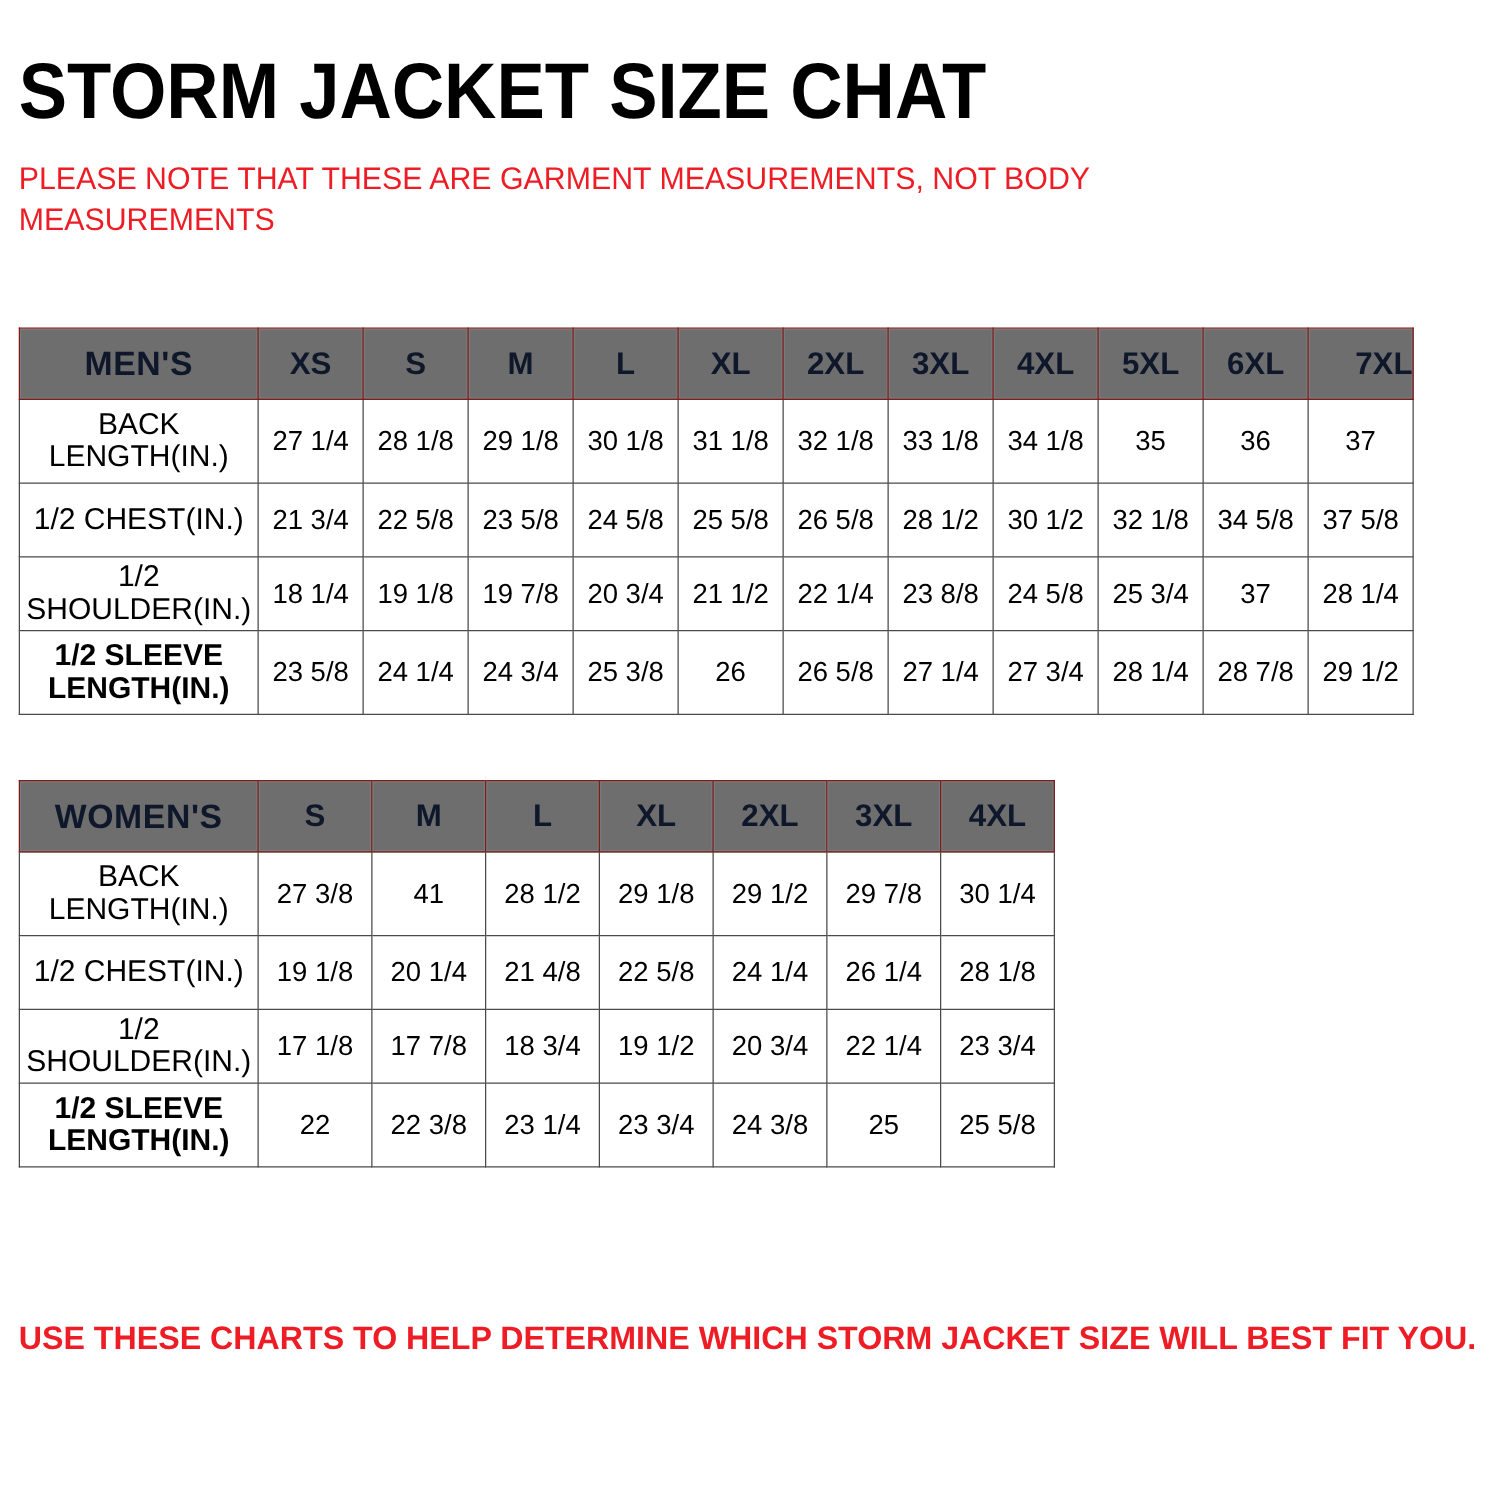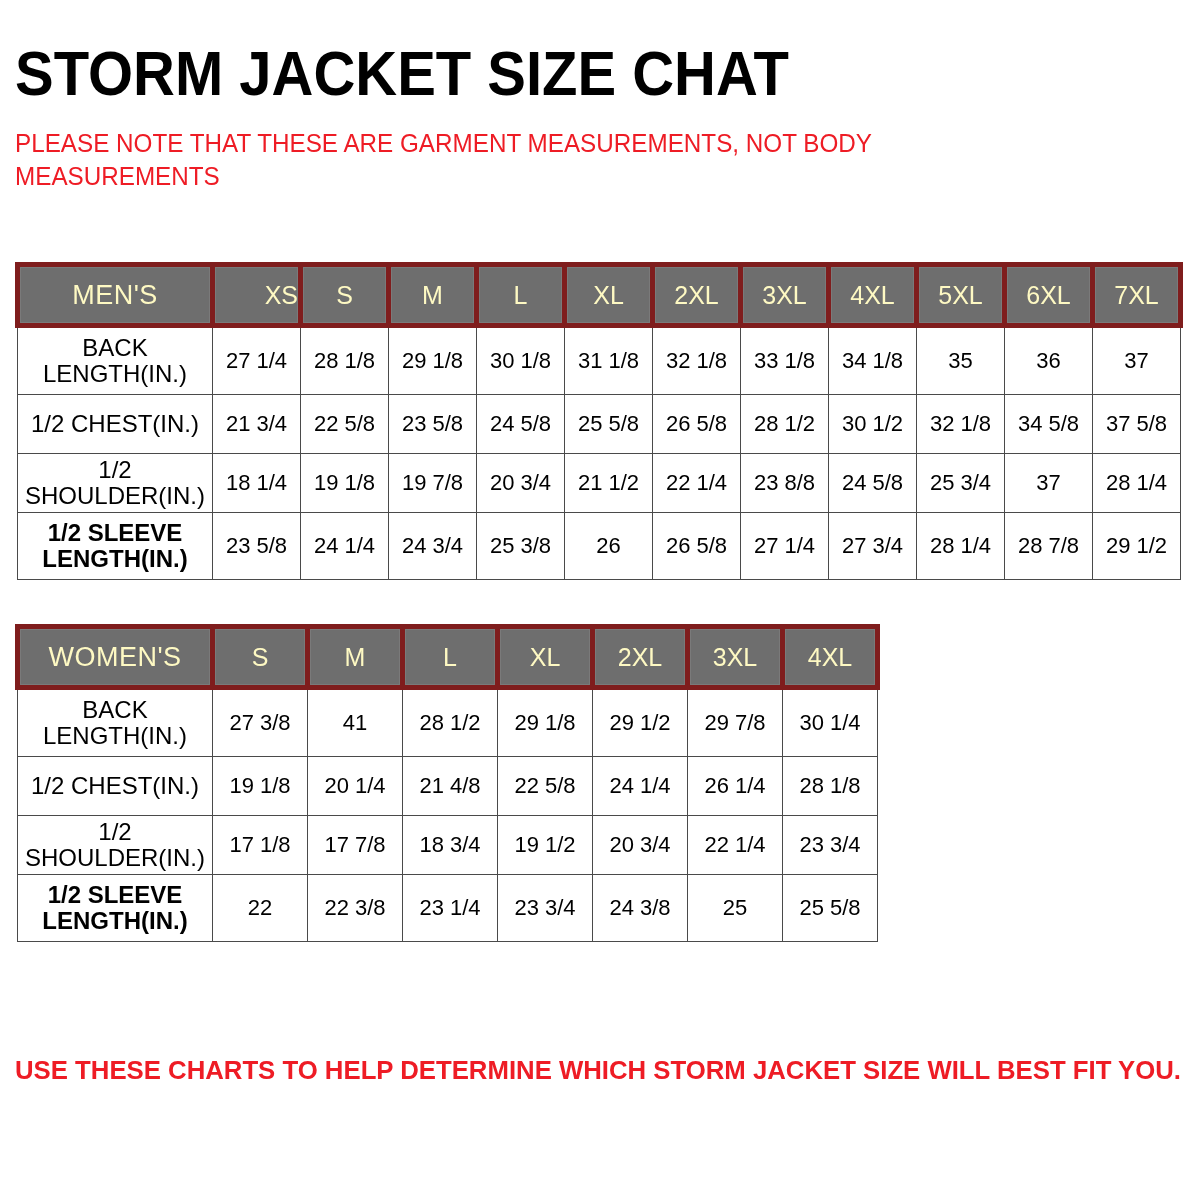--- a/index.html
+++ b/index.html
@@ -71,25 +71,25 @@
     padding: 0;
     font-family: "Liberation Sans", sans-serif;
     color: #000000;
     font-size: 22px;
     line-height: 1.12;
   }
 
   
   table.size-table thead th {
     background: #6e6e6e;
-    color: #fef9c3;
-    font-weight: normal;
+    color: #0f172a;
+    font-weight: bold;
     font-size: 25px;
     height: 56px;
-    border: 5px solid #7f1d1d;
+    border: 1px solid #7f1d1d;
     box-shadow: inset 0 0 0 1px #7a7a7a;
   }
   table.size-table thead th.cat-head {
     font-size: 27px;
     letter-spacing: 0.5px;
   }
 
   
   table.size-table td.row-label {
     font-size: 24px;
@@ -131,31 +131,31 @@
 
   <h1 class="title">STORM JACKET SIZE CHAT</h1>
 
   <p class="note">PLEASE NOTE THAT THESE ARE GARMENT MEASUREMENTS, NOT BODY MEASUREMENTS</p>
 
   <div class="chart-block" id="mens-block">
     <table class="size-table" id="mens-table">
       <thead>
           <tr>
             <th class="cat-head" style="width: 190px;">MEN'S</th>
-            <th style="width: 83px; text-align: right;">XS</th>
+            <th style="width: 83px;">XS</th>
             <th style="width: 83px;">S</th>
             <th style="width: 83px;">M</th>
             <th style="width: 83px;">L</th>
             <th style="width: 83px;">XL</th>
             <th style="width: 83px;">2XL</th>
             <th style="width: 83px;">3XL</th>
             <th style="width: 83px;">4XL</th>
             <th style="width: 83px;">5XL</th>
             <th style="width: 83px;">6XL</th>
-            <th style="width: 83px;">7XL</th>
+            <th style="width: 83px; text-align: right;">7XL</th>
           </tr>
         </thead>
       <tbody>
           <tr class="tall">
             <td class="row-label">BACK LENGTH(IN.)</td>
             <td class="val">27  1/4</td>
             <td class="val">28  1/8</td>
             <td class="val">29  1/8</td>
             <td class="val">30  1/8</td>
             <td class="val">31  1/8</td>

